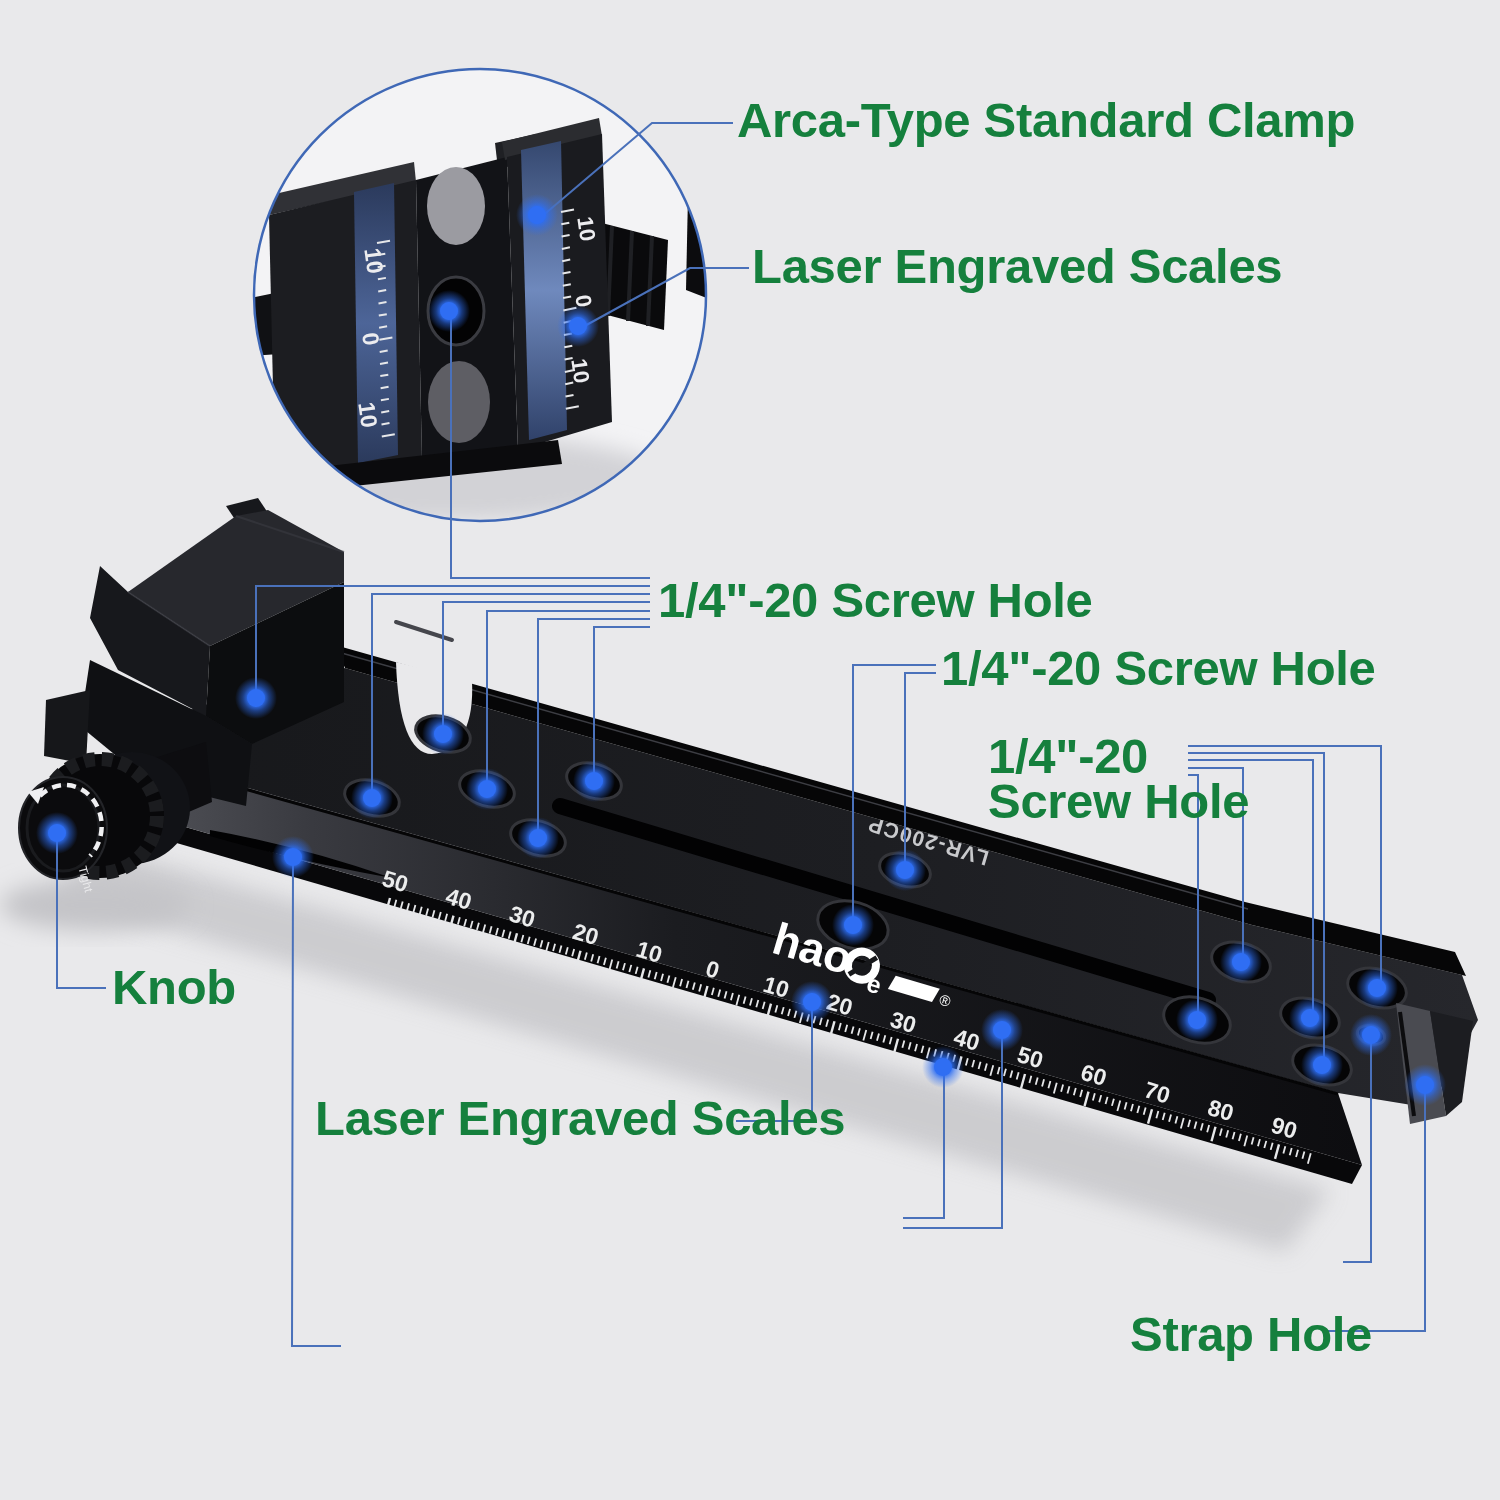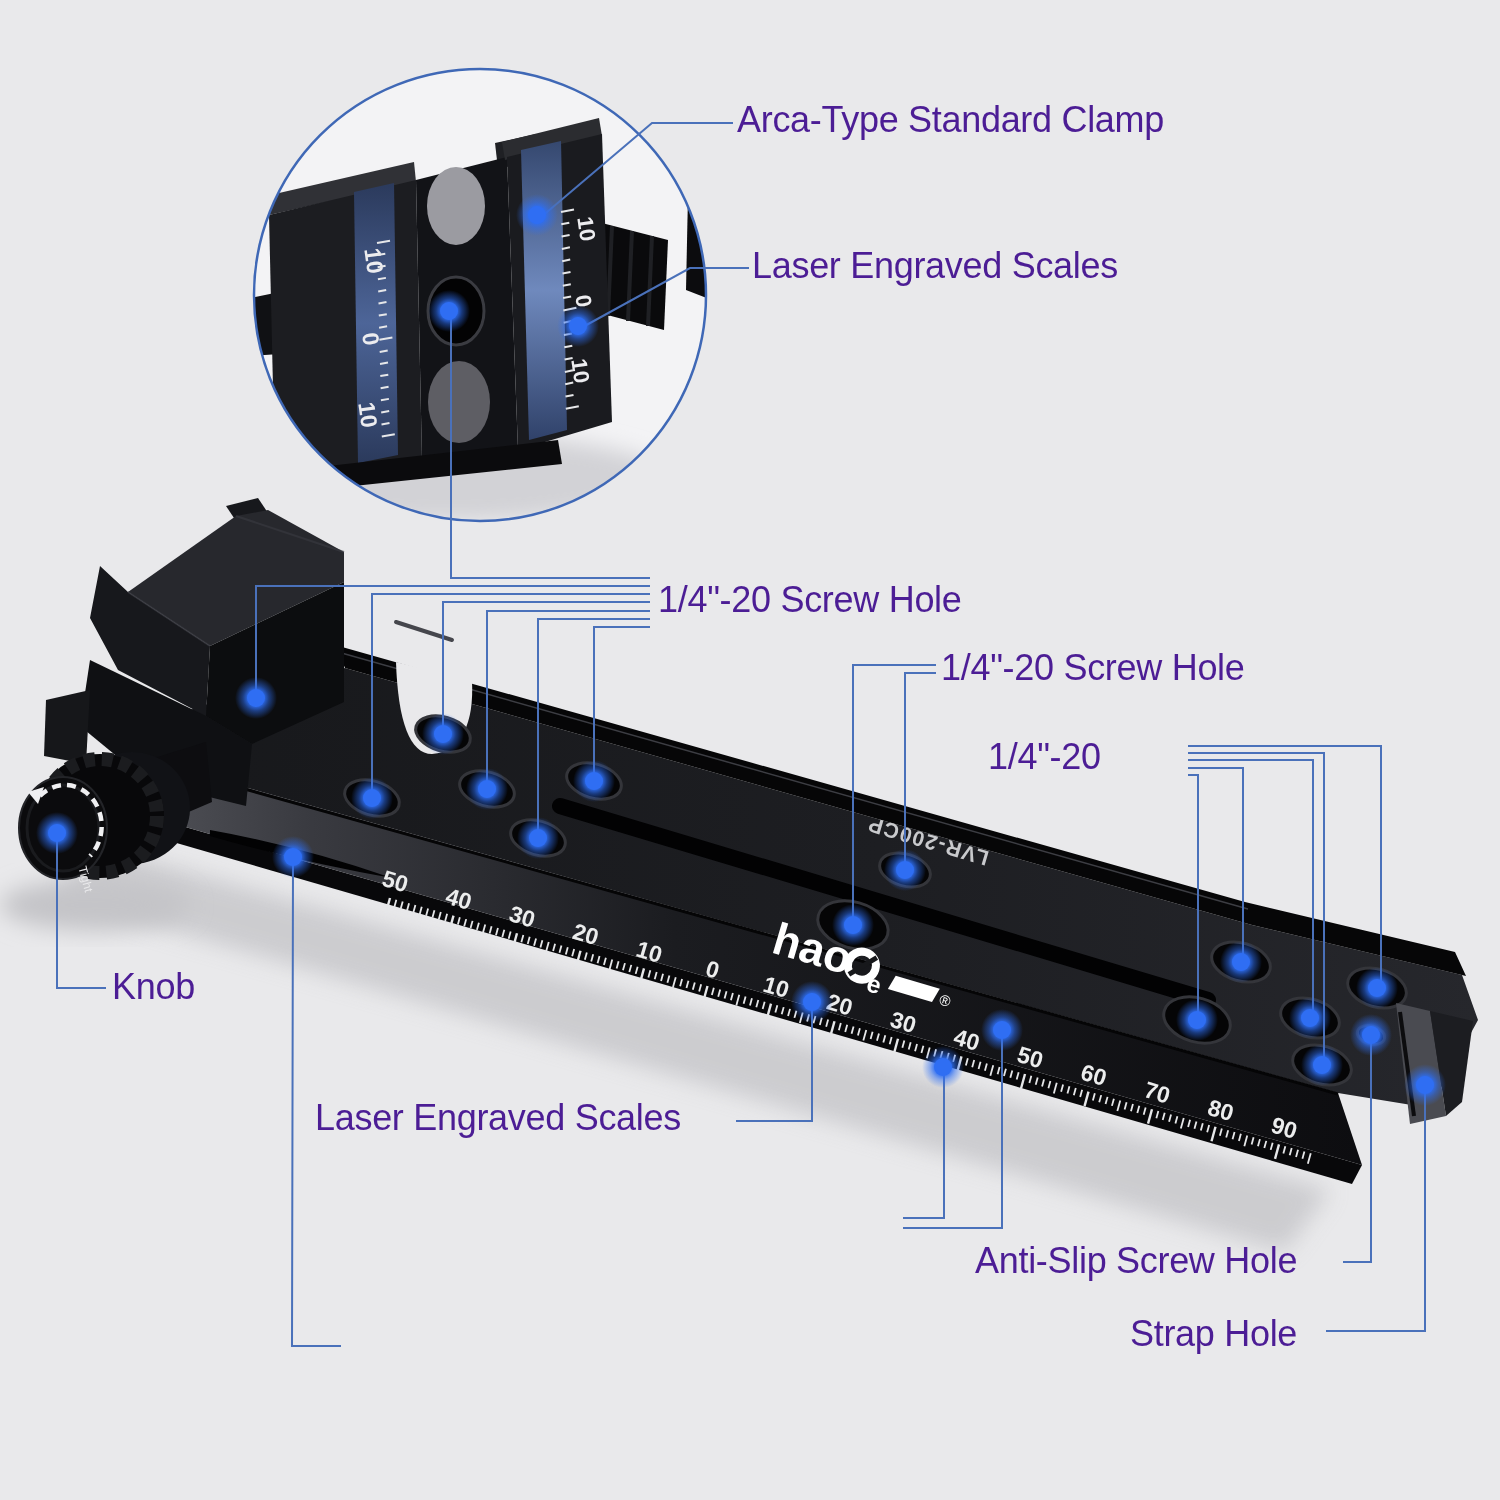--- a/index.html
+++ b/index.html
@@ -1,19 +1,19 @@
 <!DOCTYPE html>
 <html><head>
 <meta charset="utf-8">
 <style>
   html,body{margin:0;padding:0;background:#dcdcde;}
   .stage{position:relative;width:1500px;height:1500px;background:#e9e9eb;overflow:hidden;
          font-family:"Liberation Sans",sans-serif;}
   .stage svg{position:absolute;left:0;top:0;}
-  .lbl{position:absolute;font-weight:400;font-size:36px;line-height:46px;color:#4c1d95;
+  .lbl{position:absolute;font-weight:700;font-size:49px;line-height:46px;color:#15803d;
        letter-spacing:-0.3px;white-space:nowrap;}
   .lbl2{line-height:45px;}
 </style>
 </head>
 <body>
 
 <div class="stage">
 
 <svg width="1500" height="1500" viewBox="0 0 1500 1500">
   <defs>
@@ -445,19 +445,19 @@
         <circle cx="1425" cy="1085" r="9" fill="#2f6ef3"></circle>
       </g>
 </svg>
 
 <div class="lbl" style="left:737px;top:97px">Arca-Type Standard Clamp</div>
 <div class="lbl" style="left:752px;top:243px">Laser Engraved Scales</div>
 <div class="lbl" style="left:658px;top:577px">1/4"-20 Screw Hole</div>
 <div class="lbl" style="left:941px;top:645px">1/4"-20 Screw Hole</div>
 <div class="lbl lbl2" style="left:988px;top:734px">
   <div>1/4"-20</div>
+  <div>Screw Hole</div>
 </div>
 <div class="lbl" style="left:112px;top:964px">Knob</div>
 <div class="lbl" style="left:315px;top:1095px">Laser Engraved Scales</div>
-<div class="lbl" style="left:975px;top:1238px">Anti-Slip Screw Hole</div>
 <div class="lbl" style="left:1130px;top:1311px">Strap Hole</div>
 
 </div>
 
 </body></html>

